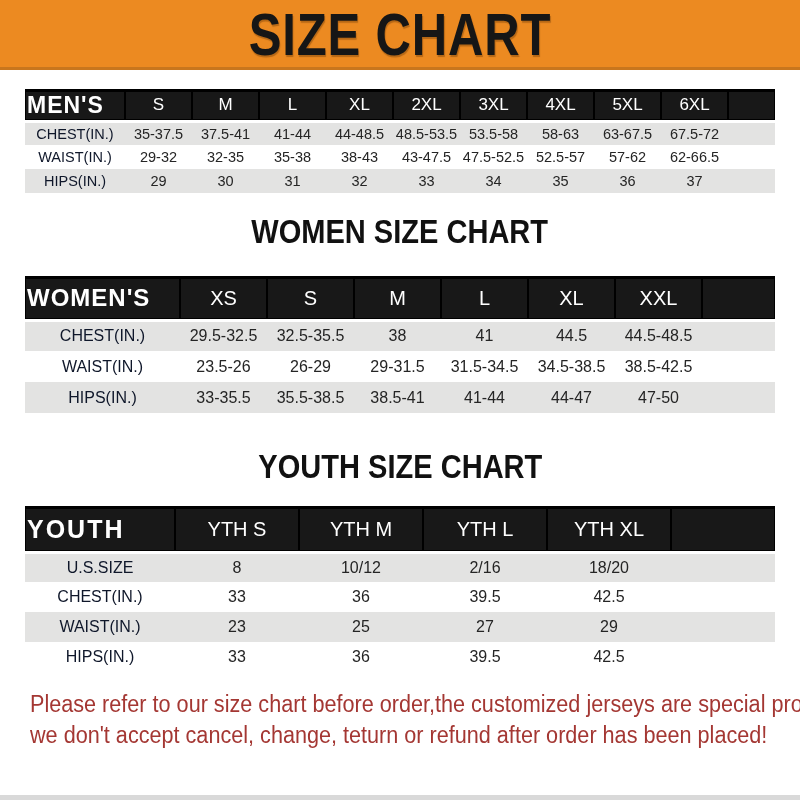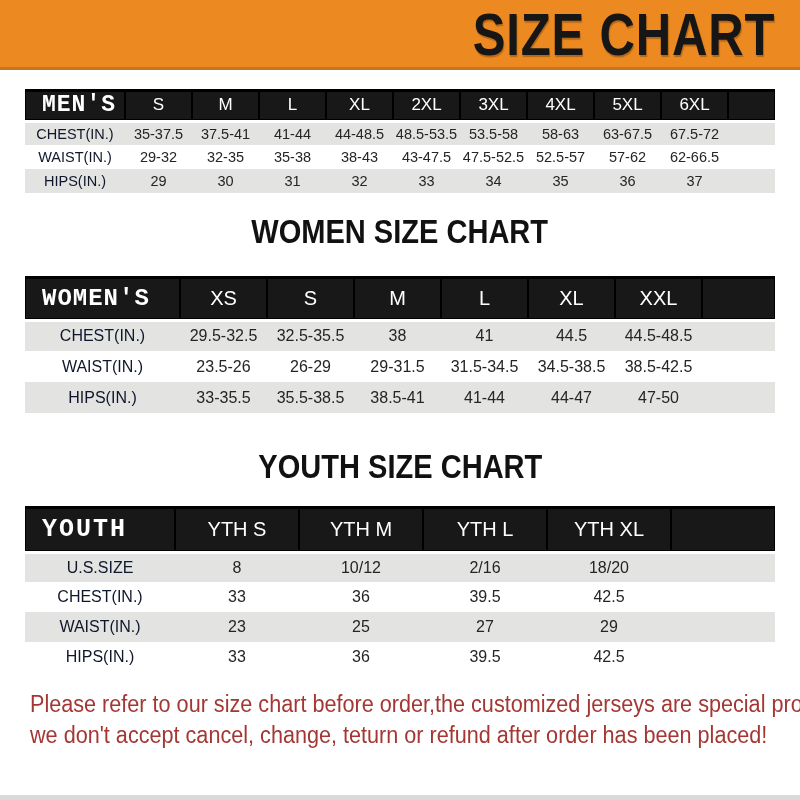--- a/index.html
+++ b/index.html
@@ -67,24 +67,23 @@
     font-weight: 400;
     text-align: center;
     border-top: 2px solid #000;
     border-bottom: 3px solid #ffffff;
     box-shadow: inset 0 0 0 1px #000;
     white-space: nowrap;
     overflow: hidden;
   }
   thead th.lbl {
     text-align: left;
-    padding-left: 17px;
+    padding-left: 2px;
     font-weight: 700;
     letter-spacing: 1px;
-    font-family: Liberation Mono, monospace;
   }
   tbody td {
     text-align: center;
     color: #252525;
     white-space: nowrap;
     overflow: hidden;
   }
   tbody tr:nth-child(odd) td { background: #E3E3E2; }
   tbody tr:nth-child(even) td { background: #ffffff; }
   tbody td.row-label { color: #0f172a; }
@@ -122,21 +121,21 @@
     left: 0; right: 0; bottom: 0;
     height: 5px;
     background: #d9d9d9;
   }
 </style>
 </head>
 <body>
 
 <div class="page">
 
-  <div class="banner" style="background: rgb(236, 138, 33); justify-content: flex-end;">
+  <div class="banner" style="background: rgb(236, 138, 33);">
     <span class="banner-title">SIZE CHART</span>
   </div>
 
   <div id="sections">
       <div class="size-section sec-men">
         <table>
           <colgroup>
             <col style="width: 100px;">
             <col style="width: 67px;">
             <col style="width: 67px;">

